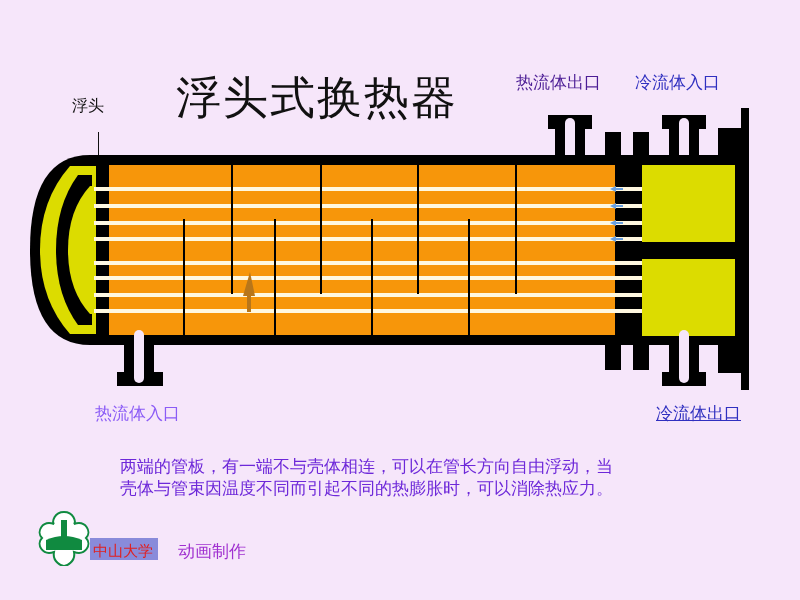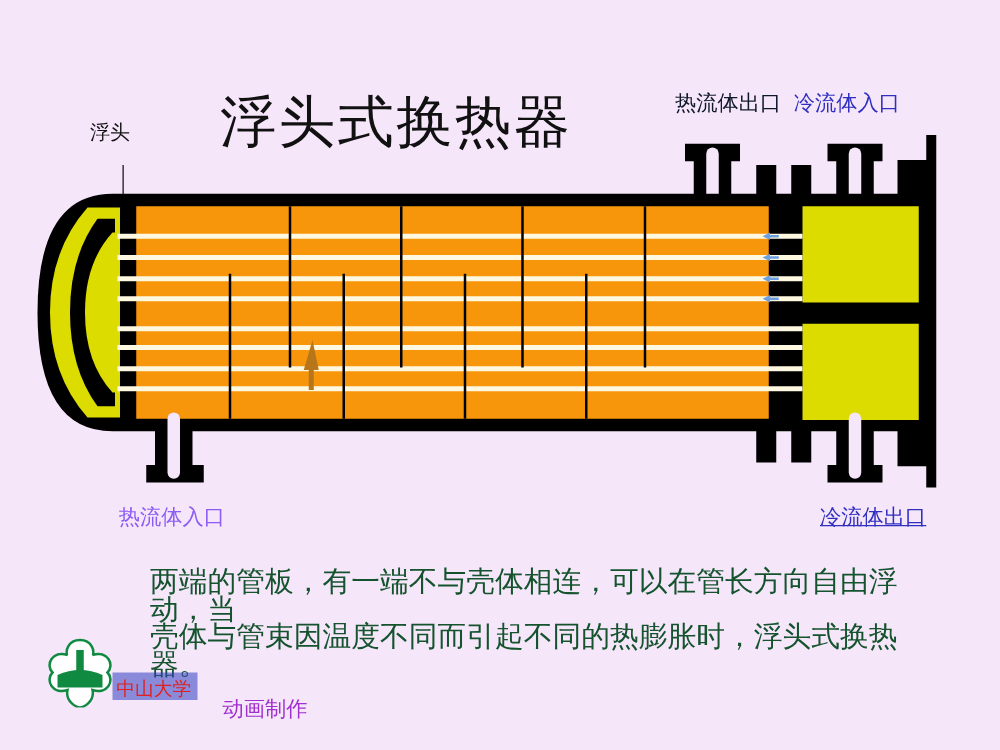--- a/index.html
+++ b/index.html
@@ -3,26 +3,26 @@
 <meta charset="utf-8">
 <style>
   html, body { margin:0; padding:0; }
   body { width:800px; height:600px; background:#f6e6fa; position:relative; overflow:hidden;
          font-family:"DejaVu Serif","Liberation Serif",serif; }
   .abs { position:absolute; }
   #title { left:176px; top:68px; font-size:45px; color:#111; letter-spacing:2px; white-space:nowrap; }
   #float-label { left:72px; top:96px; font-size:16px; color:#111; }
   #float-leader { left:98px; top:132px; width:1px; height:24px; background:#111; }
   .lbl { font-size:17px; white-space:nowrap; }
-  #hot-out { left:516px; top:71px; color:#0f172a;margin-left:24px; }
+  #hot-out { left:516px; top:71px; color:#4c1d95; }
   #cold-in { left:635px; top:71px; color:#3030c0; }
   #hot-in { left:95px; top:402px; color:#8b5cf6; }
   #cold-out { left:656px; top:402px; color:#3030c0;text-decoration:underline; }
-  #desc { left:120px; top:455px; font-size:23px; color:#14532d; line-height:22px; width:620px; }
-  #credit { left:178px; top:540px; font-size:17px; color:#a030d0;margin-top:16px; }
+  #desc { left:120px; top:455px; font-size:17px; color:#6d28d9; line-height:22px; width:620px; }
+  #credit { left:178px; top:540px; font-size:17px; color:#a030d0; }
   svg#hx { position:absolute; left:0; top:0; }
   #logo { left:36px; top:510px; }
 </style>
 </head>
 <body>
 
 <div id="title" class="abs">浮头式换热器</div>
 <div id="float-label" class="abs">浮头</div>
 <div id="float-leader" class="abs"></div>
 
@@ -107,21 +107,21 @@
   </g>
   <g>
     <rect x="669" y="340" width="30" height="40" fill="#000"></rect>
     <rect x="662" y="372" width="44" height="14" fill="#000"></rect>
     <rect x="679" y="330" width="10" height="53" rx="5" fill="#f6e6fa"></rect>
   </g>
 </svg>
 
 <div id="desc" class="abs">
   <div>两端的管板，有一端不与壳体相连，可以在管长方向自由浮动，当</div>
-  <div>壳体与管束因温度不同而引起不同的热膨胀时，浮头式换热器。</div>
+  <div>壳体与管束因温度不同而引起不同的热膨胀时，可以消除热应力。</div>
 </div>
 
 <svg id="logo" class="abs" width="130" height="56">
   <path d="M28,2 C38,2 40,12 38,14 C50,10 56,22 50,28 C56,34 50,46 38,42 C40,52 30,56 28,56 C26,56 16,52 18,42 C6,46 0,34 6,28 C0,22 6,10 18,14 C16,12 18,2 28,2 Z" fill="#fff" stroke="#108a40" stroke-width="2"></path>
   <path d="M10,30 Q28,22 46,30 L46,40 L10,40 Z" fill="#108a40"></path>
   <rect x="25" y="10" width="6" height="24" fill="#108a40"></rect>
   <rect x="54" y="28" width="68" height="22" fill="#3040c0" opacity="0.55"></rect>
   <text x="57" y="46" font-size="15" fill="#e02020" font-family="'DejaVu Serif',serif">中山大学</text>
 </svg>
 <div id="credit" class="abs">动画制作</div>

